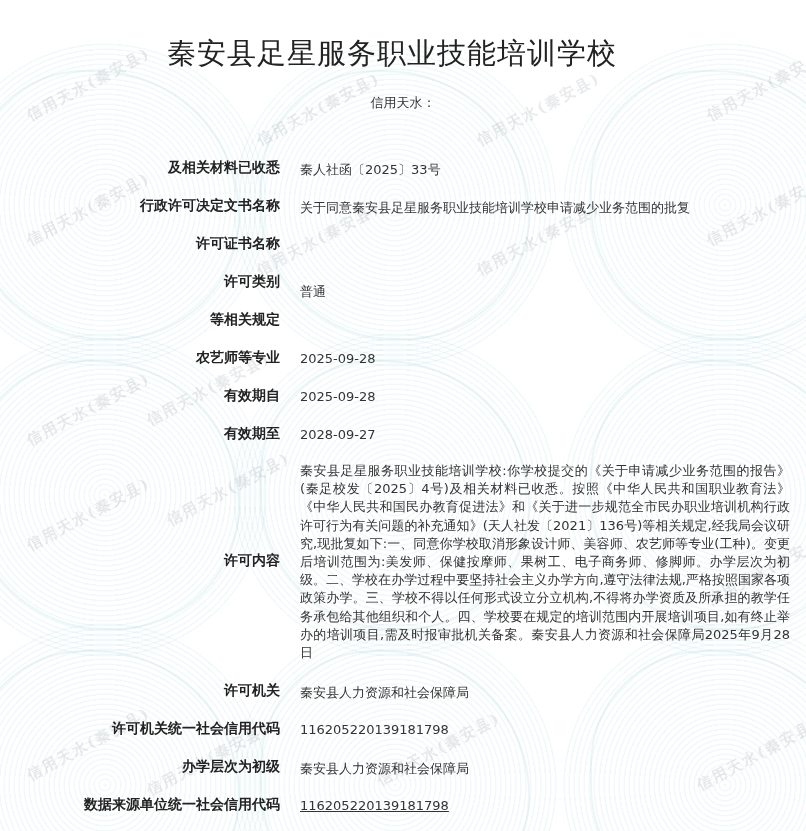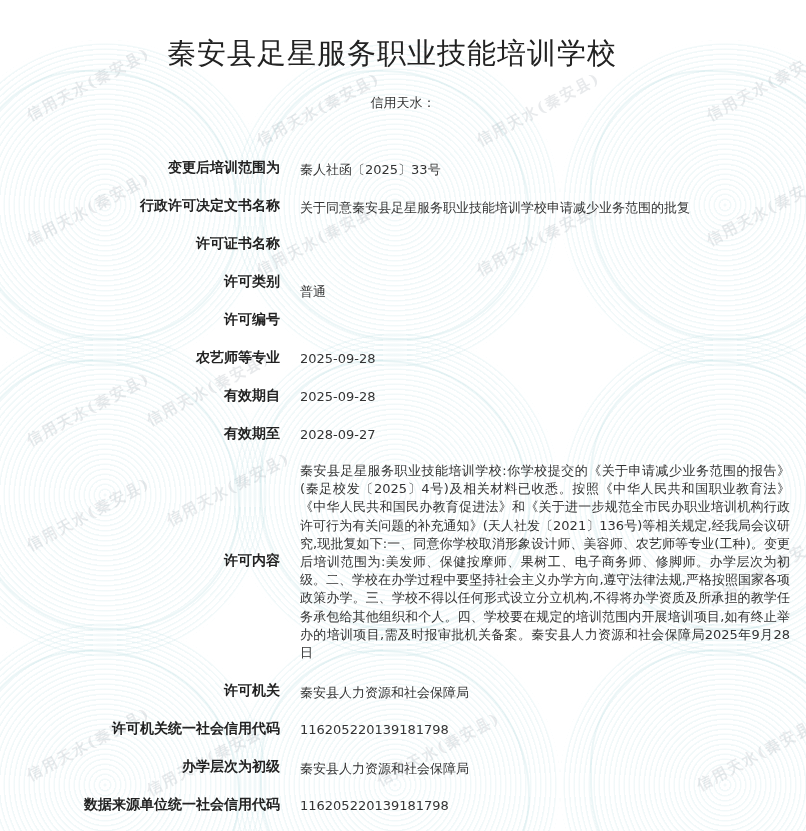--- a/index.html
+++ b/index.html
@@ -135,41 +135,41 @@
   <div class="wm" style="left:140px; top:750px;">信用天水(秦安县)</div>
   <div class="wm" style="left:370px; top:740px;">信用天水(秦安县)</div>
   <div class="wm" style="left:690px; top:745px;">信用天水(秦安县)</div>
 </div>
 
 <div class="content">
   <div class="title">秦安县足星服务职业技能培训学校</div>
   <div class="source">信用天水：</div>
 
   <div class="row" style="top:159px;">
-    <span class="label">变更后培训范围为</span>
+    <span class="label">及相关材料已收悉</span>
     <span class="value" style="top:2px;">秦人社函〔2025〕33号</span>
   </div>
 
   <div class="row" style="top:197px;">
     <span class="label">行政许可决定文书名称</span>
     <span class="value" style="top:2px;">关于同意秦安县足星服务职业技能培训学校申请减少业务范围的批复</span>
   </div>
 
   <div class="row" style="top:235px;">
     <span class="label">许可证书名称</span>
     <span class="value" style="top:2px;"></span>
   </div>
 
   <div class="row" style="top:273px;">
     <span class="label">许可类别</span>
     <span class="value" style="top:2px;margin-top:8px;">普通</span>
   </div>
 
   <div class="row" style="top:311px;">
-    <span class="label">许可编号</span>
+    <span class="label">等相关规定</span>
     <span class="value" style="top:2px;"></span>
   </div>
 
   <div class="row" style="top:349px;">
     <span class="label">农艺师等专业</span>
     <span class="value" style="top:2px;">2025-09-28</span>
   </div>
 
   <div class="row" style="top:387px;">
     <span class="label">有效期自</span>
@@ -196,15 +196,15 @@
     <span class="value" style="top:2px;">11620522013918179​8</span>
   </div>
 
   <div class="row" style="top:758px;">
     <span class="label">办学层次为初级</span>
     <span class="value" style="top:2px;">秦安县人力资源和社会保障局</span>
   </div>
 
   <div class="row" style="top:796px;">
     <span class="label">数据来源单位统一社会信用代码</span>
-    <span class="value" style="top:2px;">116205220139181798</span>
+    <span class="value" style="top:2px;text-decoration:underline;">116205220139181798</span>
   </div>
 </div>
 
 </body></html>

